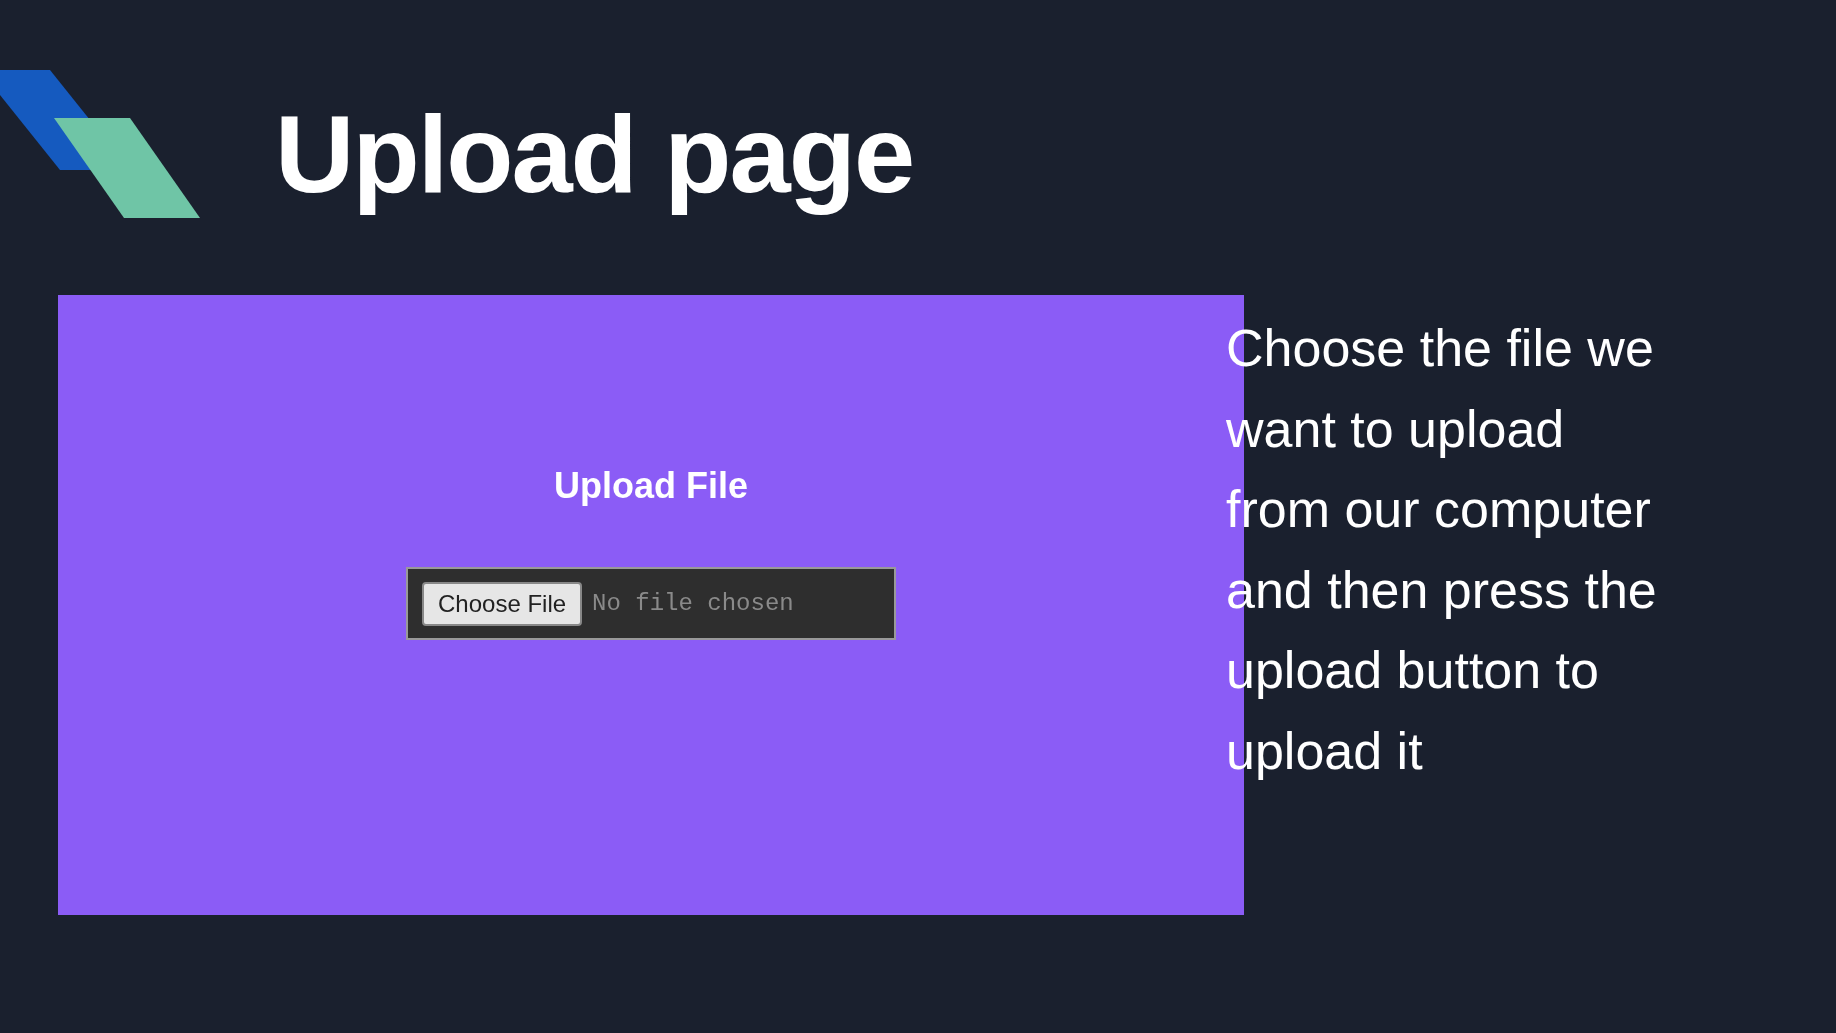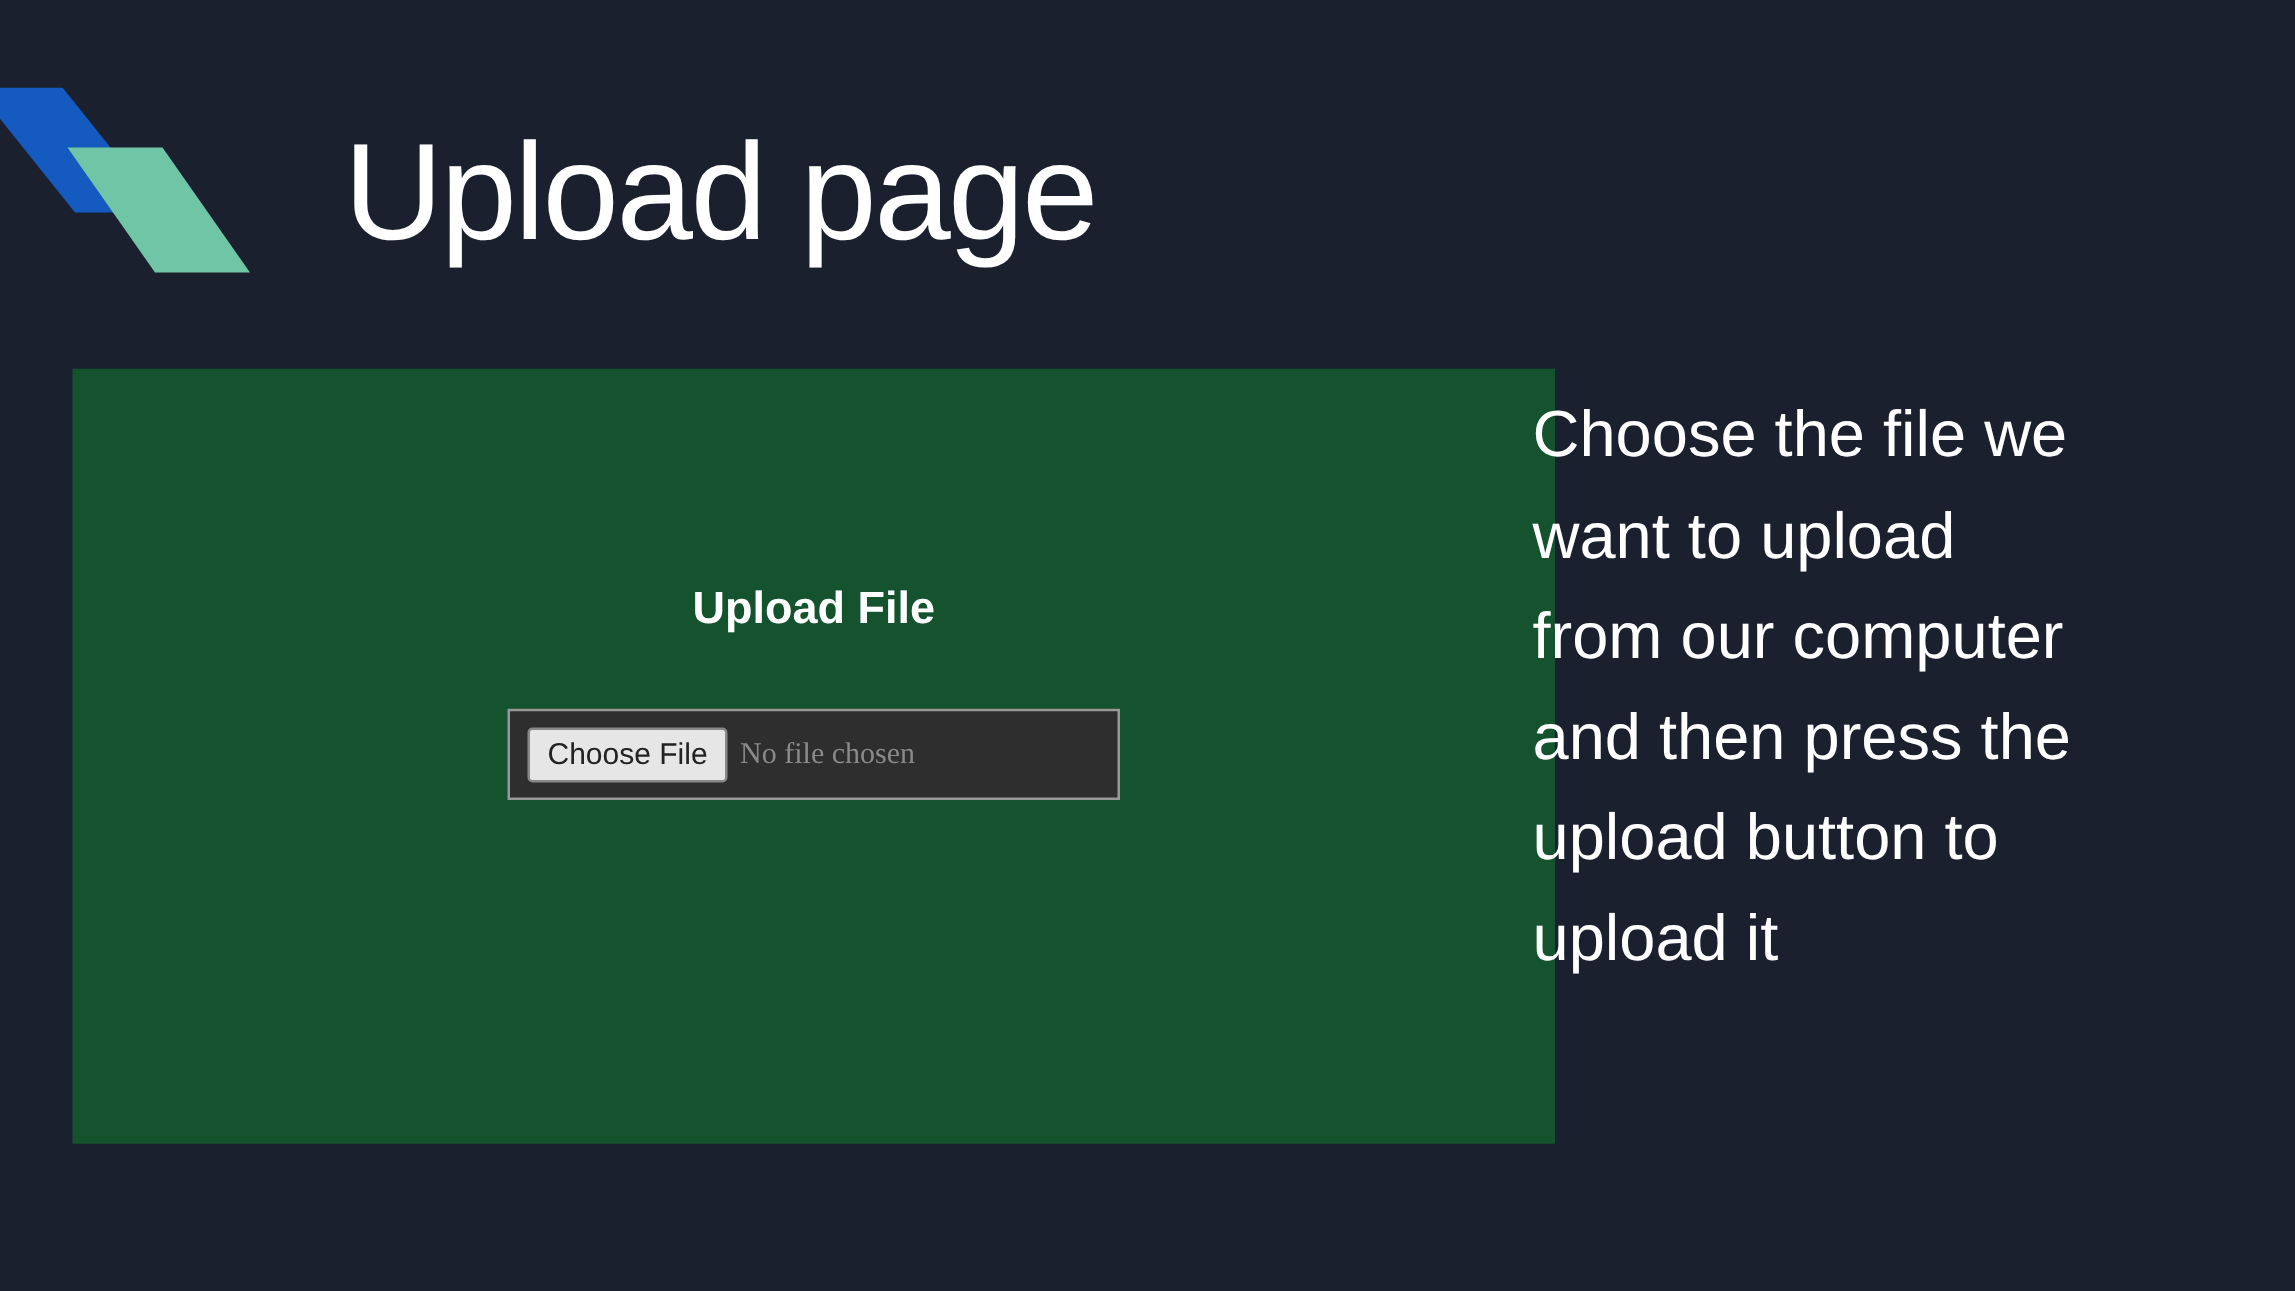--- a/index.html
+++ b/index.html
@@ -21,30 +21,30 @@
       left: -10px;
       width: 230px;
       height: 200px;
     }
     .page-title {
       position: absolute;
       top: 90px;
       left: 275px;
       color: #ffffff;
       font-size: 110px;
-      font-weight: 400;
+      font-weight: 700;
       letter-spacing: -2px;
     }
     .screenshot-panel {
       position: absolute;
       top: 295px;
       left: 58px;
       width: 1186px;
       height: 620px;
-      background-color: #14532d;
+      background-color: #8b5cf6;
       display: flex;
       flex-direction: column;
       align-items: center;
       padding-top: 170px;
     }
     .panel-heading {
       color: #ffffff;
       font-size: 36px;
       font-weight: 700;
       font-family: Arial, sans-serif;
@@ -71,21 +71,21 @@
       border-radius: 4px;
       padding: 6px 14px;
       font-size: 24px;
       font-family: Arial, sans-serif;
       color: #222;
       cursor: pointer;
     }
     .file-status {
       color: #8a8a8a;
       font-size: 24px;
-      font-family: Liberation Serif, serif;
+      font-family: Liberation Mono, monospace;
     }
     .upload-btn {
       width: 151px;
       height: 73px;
       background-color: #1a1aff;
       border: 2px solid #999;
       color: #ffffff;
       font-size: 26px;
       font-family: Arial, sans-serif;
       cursor: pointer;

